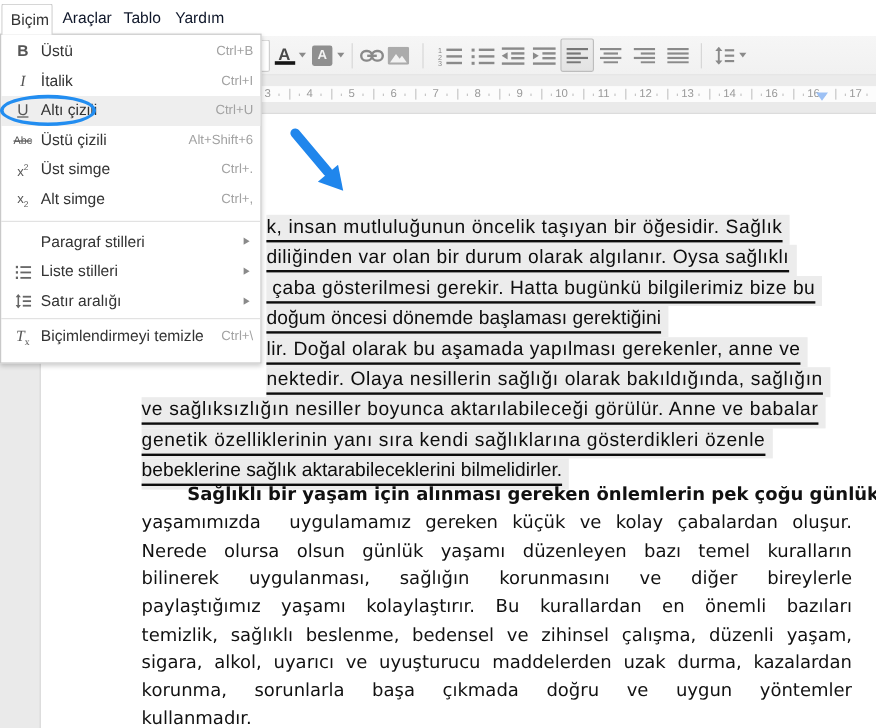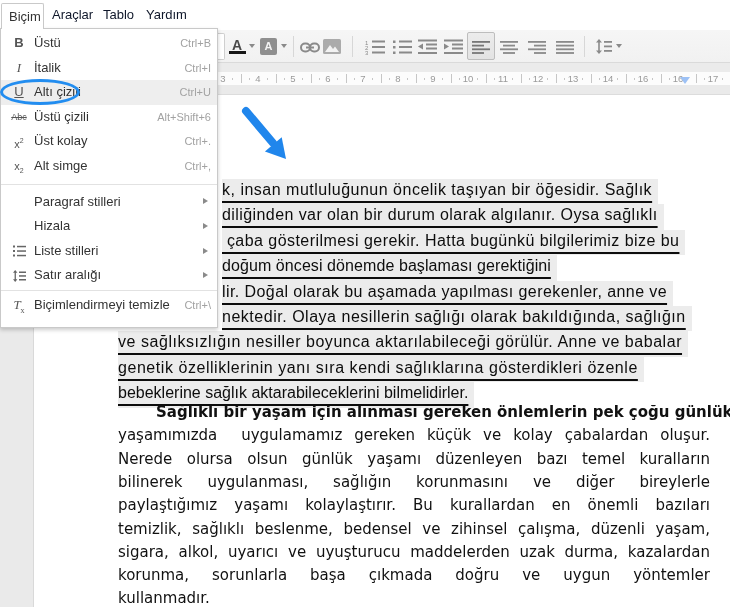--- a/index.html
+++ b/index.html
@@ -297,35 +297,31 @@
     <span>Altı çizili</span>
     <span class="msc">Ctrl+U</span>
   </div>
   <div class="mrow">
     <span class="micon" style="font-size:9px;text-decoration:line-through">Abc</span>
     <span>Üstü çizili</span>
     <span class="msc">Alt+Shift+6</span>
   </div>
   <div class="mrow">
     <span class="micon" style="font-size:11px">x<sup style="font-size:7px">2</sup></span>
-    <span>Üst kolay</span>
+    <span>Üst simge</span>
     <span class="msc">Ctrl+.</span>
   </div>
   <div class="mrow">
     <span class="micon" style="font-size:11px">x<sub style="font-size:7px">2</sub></span>
     <span>Alt simge</span>
     <span class="msc">Ctrl+,</span>
   </div>
   <div class="msep"></div>
   <div class="mrow">
     <span>Paragraf stilleri</span>
-    <span class="subarrow"></span>
-  </div>
-  <div class="mrow">
-    <span>Hizala</span>
     <span class="subarrow"></span>
   </div>
   <div class="mrow">
     <span class="micon">
       <svg width="13" height="12" viewBox="0 0 13 12" style="vertical-align:middle">
         <rect x="0" y="0.5" width="2" height="2" fill="#666"></rect>
         <rect x="0" y="5" width="2" height="2" fill="#666"></rect>
         <rect x="0" y="9.5" width="2" height="2" fill="#666"></rect>
         <rect x="4" y="0.8" width="9" height="1.5" fill="#666"></rect>
         <rect x="4" y="5.3" width="9" height="1.5" fill="#666"></rect>

